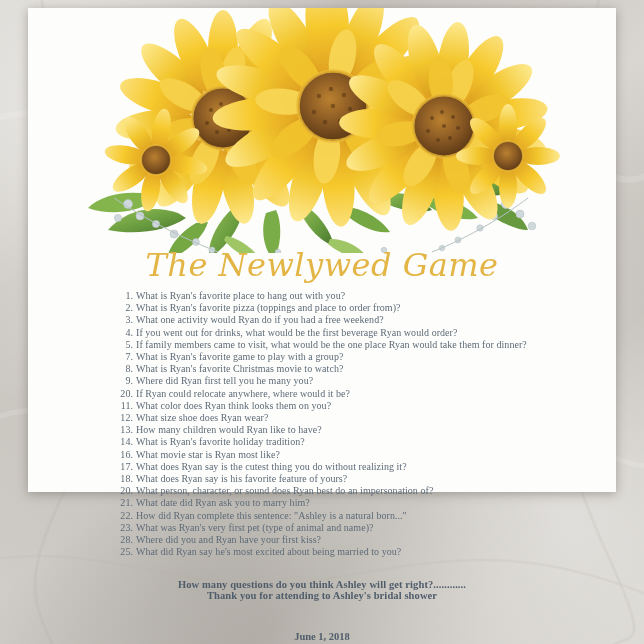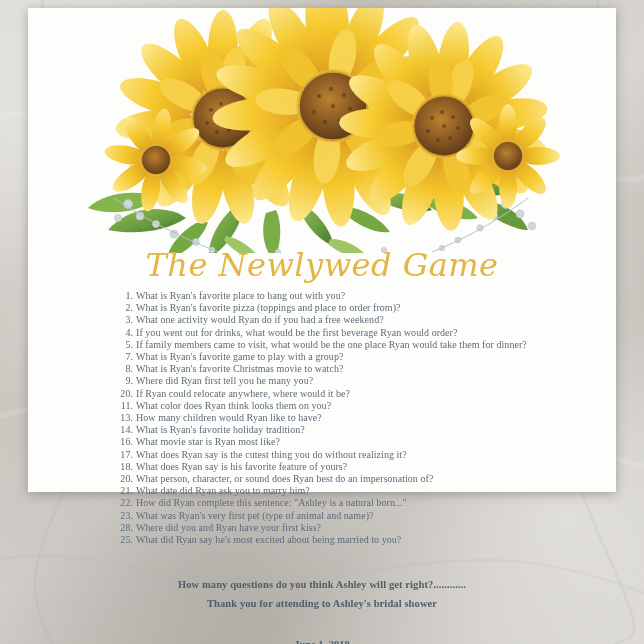--- a/index.html
+++ b/index.html
@@ -90,21 +90,21 @@
     left: 0;
     top: 571px;
     width: 100%;
     text-align: center;
     color: #4f5d6b;
   }
   .footer .line1 {
     font-size: 10.5px;
     font-weight: bold;
     letter-spacing: .1px;
-    margin-bottom: 8px;
+    margin-bottom: 0;
   }
   .footer .line2 {
     font-size: 10.5px;
     font-weight: bold;
     letter-spacing: .1px;
     margin-bottom: 6px;
   }
   .footer .line3 {
     font-size: 10.5px;
     font-weight: bold;
@@ -358,20 +358,21 @@
     <div class="q"><span class="num">1.</span><span>What is Ryan's favorite place to hang out with you?</span></div>
     <div class="q"><span class="num">2.</span><span>What is Ryan's favorite pizza (toppings and place to order from)?</span></div>
     <div class="q"><span class="num">3.</span><span>What one activity would Ryan do if you had a free weekend?</span></div>
     <div class="q"><span class="num">4.</span><span>If you went out for drinks, what would be the first beverage Ryan would order?</span></div>
     <div class="q"><span class="num">5.</span><span>If family members came to visit, what would be the one place Ryan would take them for dinner?</span></div>
     <div class="q"><span class="num">7.</span><span>What is Ryan's favorite game to play with a group?</span></div>
     <div class="q"><span class="num">8.</span><span>What is Ryan's favorite Christmas movie to watch?</span></div>
     <div class="q"><span class="num">9.</span><span>Where did Ryan first tell you he many you?</span></div>
     <div class="q"><span class="num">20.</span><span>If Ryan could relocate anywhere, where would it be?</span></div>
     <div class="q"><span class="num">11.</span><span>What color does Ryan think looks them on you?</span></div>
+    <div class="q"><span class="num">12.</span><span>What size shoe does Ryan wear?</span></div>
     <div class="q"><span class="num">13.</span><span>How many children would Ryan like to have?</span></div>
     <div class="q"><span class="num">14.</span><span>What is Ryan's favorite holiday tradition?</span></div>
     <div class="q"><span class="num">16.</span><span>What movie star is Ryan most like?</span></div>
     <div class="q"><span class="num">17.</span><span>What does Ryan say is the cutest thing you do without realizing it?</span></div>
     <div class="q"><span class="num">18.</span><span>What does Ryan say is his favorite feature of yours?</span></div>
     <div class="q"><span class="num">20.</span><span>What person, character, or sound does Ryan best do an impersonation of?</span></div>
     <div class="q"><span class="num">21.</span><span>What date did Ryan ask you to marry him?</span></div>
     <div class="q"><span class="num">22.</span><span>How did Ryan complete this sentence: "Ashley is a natural born..."</span></div>
     <div class="q"><span class="num">23.</span><span>What was Ryan's very first pet (type of animal and name)?</span></div>
     <div class="q"><span class="num">28.</span><span>Where did you and Ryan have your first kiss?</span></div>

